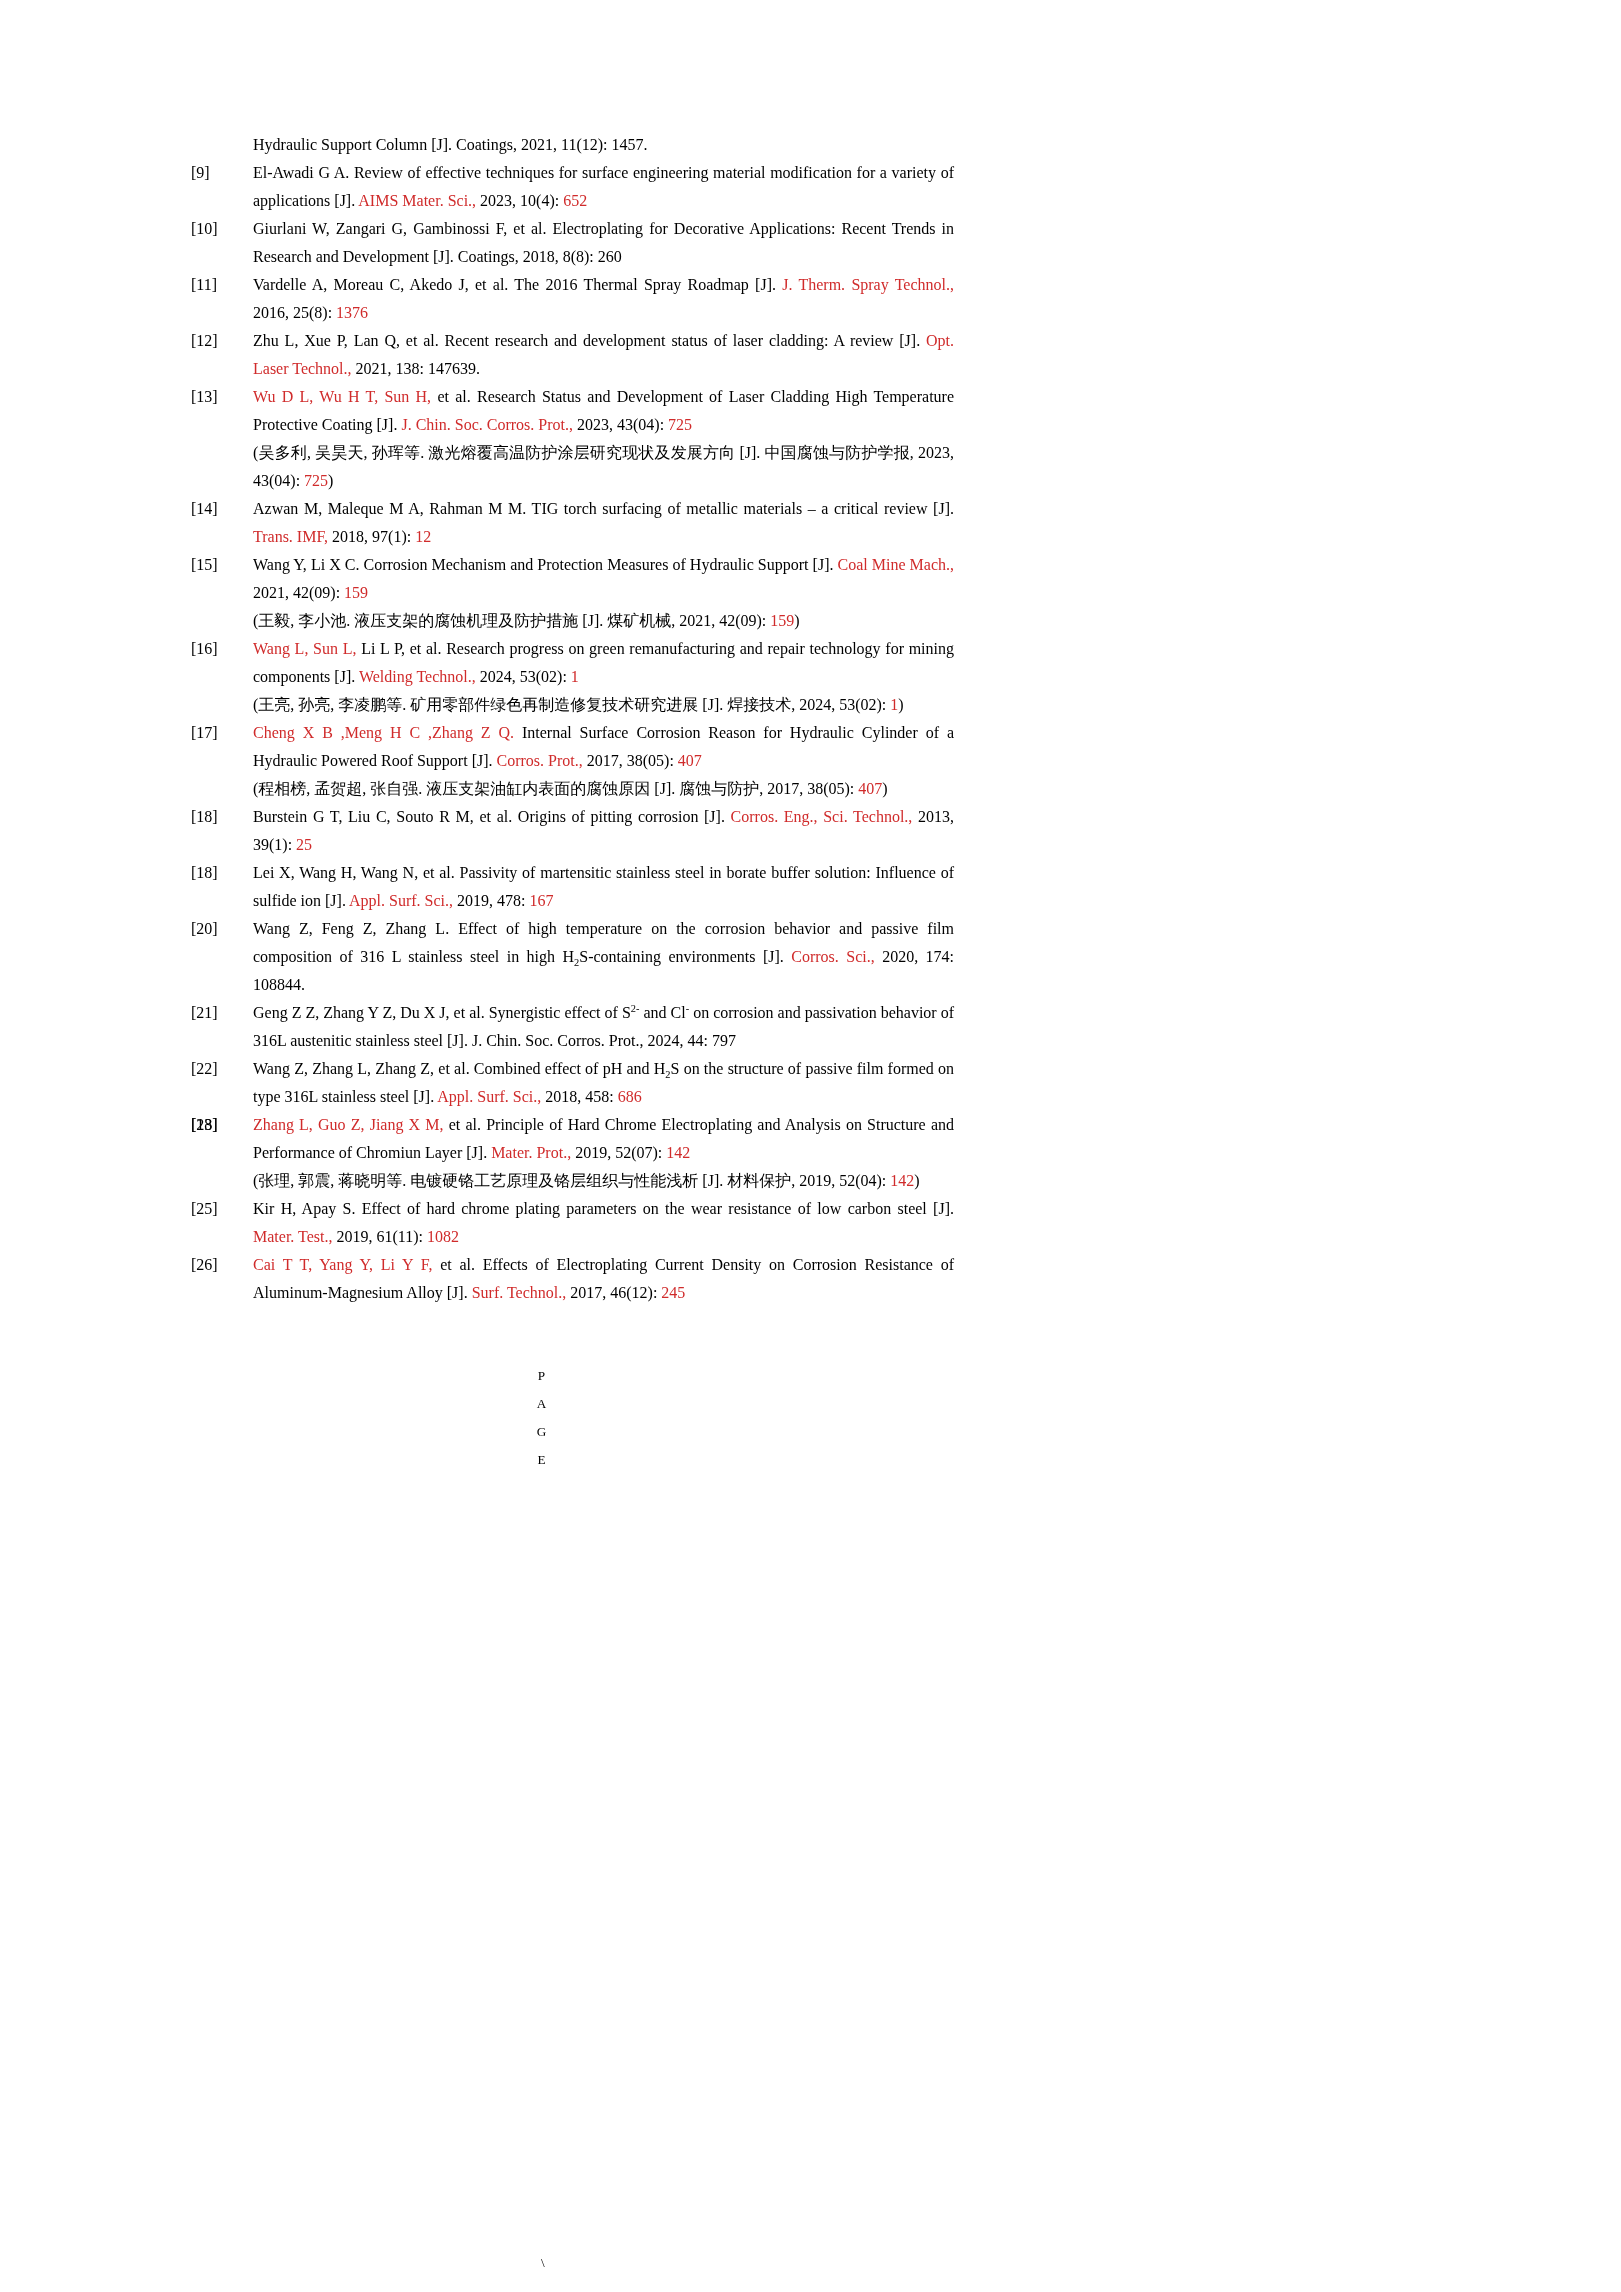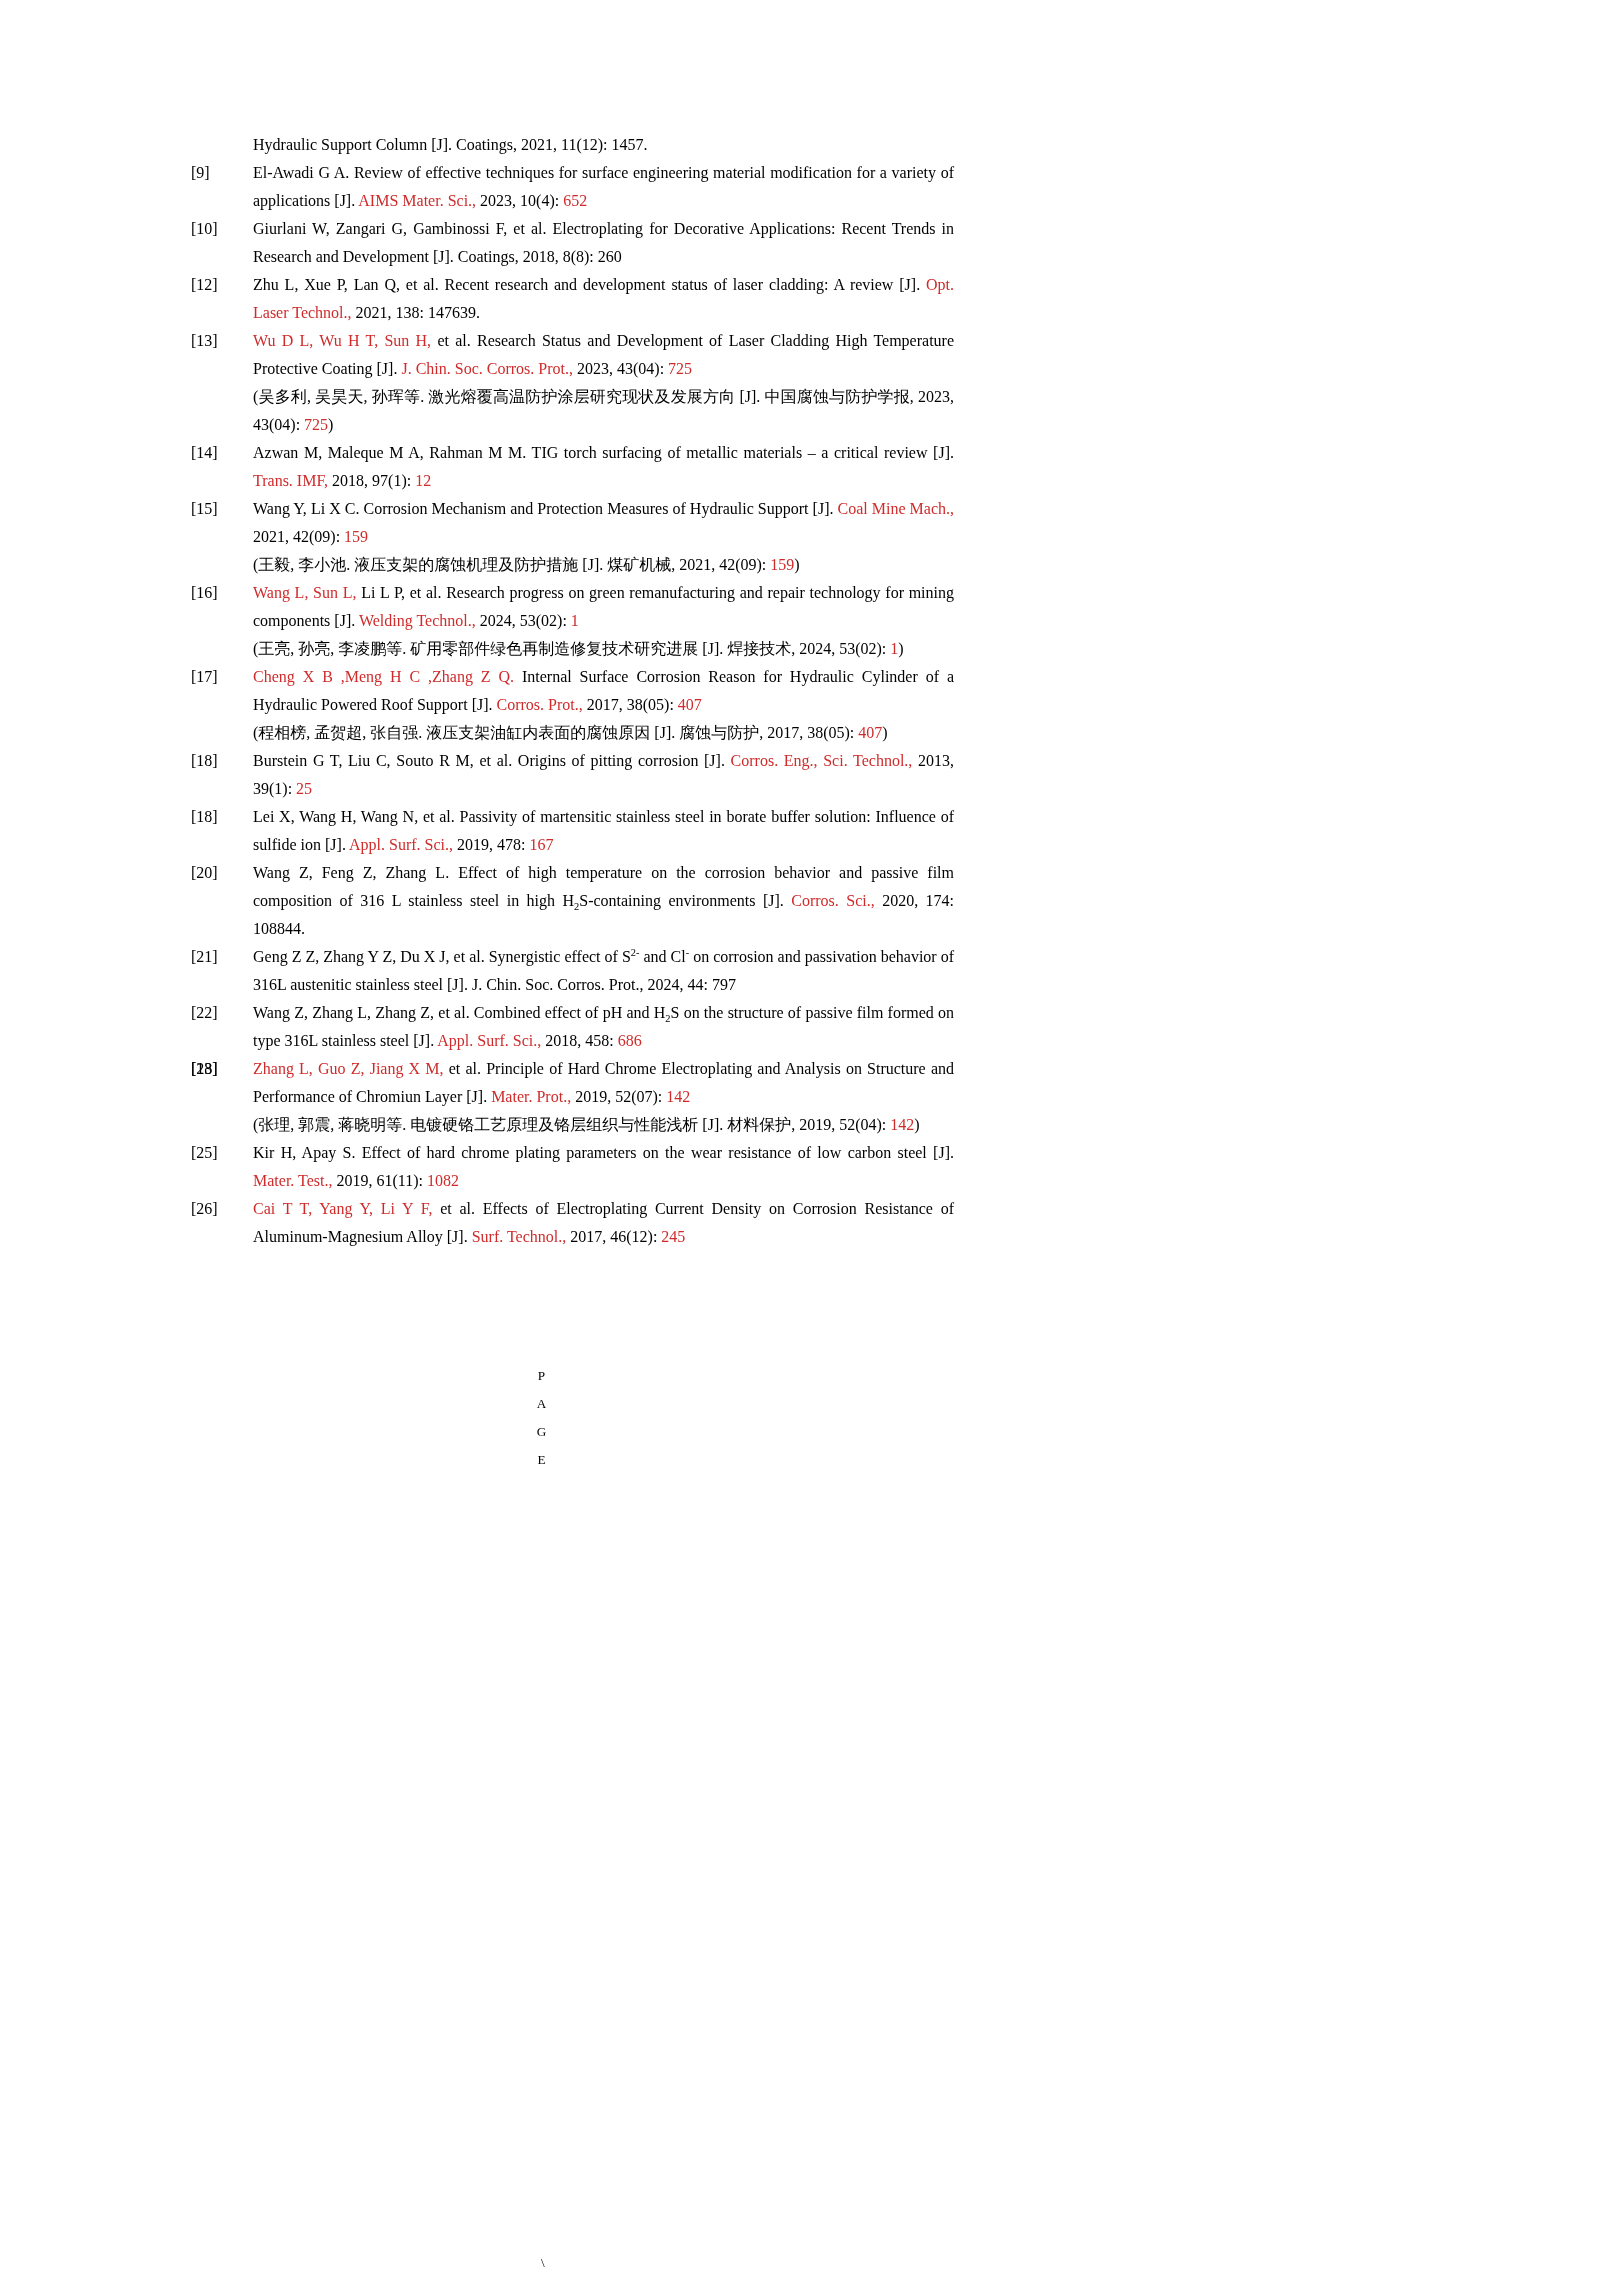--- a/index.html
+++ b/index.html
@@ -76,20 +76,24 @@
       </div>
       <div class="ref">
         <span class="ref-num">[9]</span>
         <div class="ref-para"><span>El-Awadi G A. Review of effective techniques for surface engineering material modification for a variety of applications [J]. </span><span class="red">AIMS Mater. Sci.,</span><span> 2023, 10(4): </span><span class="red">652</span></div>
       </div>
       <div class="ref">
         <span class="ref-num">[10]</span>
         <div class="ref-para"><span>Giurlani W, Zangari G, Gambinossi F, et al. Electroplating for Decorative Applications: Recent Trends in Research and Development [J]. Coatings, 2018, 8(8): 260</span></div>
       </div>
       <div class="ref">
+        <span class="ref-num">[11]</span>
+        <div class="ref-para"><span>Vardelle A, Moreau C, Akedo J, et al. The 2016 Thermal Spray Roadmap [J]. </span><span class="red">J. Therm. Spray Technol.,</span><span> 2016, 25(8): </span><span class="red">1376</span></div>
+      </div>
+      <div class="ref">
         <span class="ref-num">[12]</span>
         <div class="ref-para"><span>Zhu L, Xue P, Lan Q, et al. Recent research and development status of laser cladding: A review [J]. </span><span class="red">Opt. Laser Technol.,</span><span> 2021, 138: 147639.</span></div>
       </div>
       <div class="ref">
         <span class="ref-num">[13]</span>
         <div class="ref-para"><span class="red">Wu D L, Wu H T, Sun H,</span><span> et al. Research Status and Development of Laser Cladding High Temperature Protective Coating [J]. </span><span class="red">J. Chin. Soc. Corros. Prot.,</span><span> 2023, 43(04): </span><span class="red">725</span></div>
         <div class="ref-para"><span>(吴多利, 吴昊天, 孙珲等. 激光熔覆高温防护涂层研究现状及发展方向 [J]. 中国腐蚀与防护学报, 2023, 43(04): </span><span class="red">725</span><span>)</span></div>
       </div>
       <div class="ref">
         <span class="ref-num">[14]</span>

